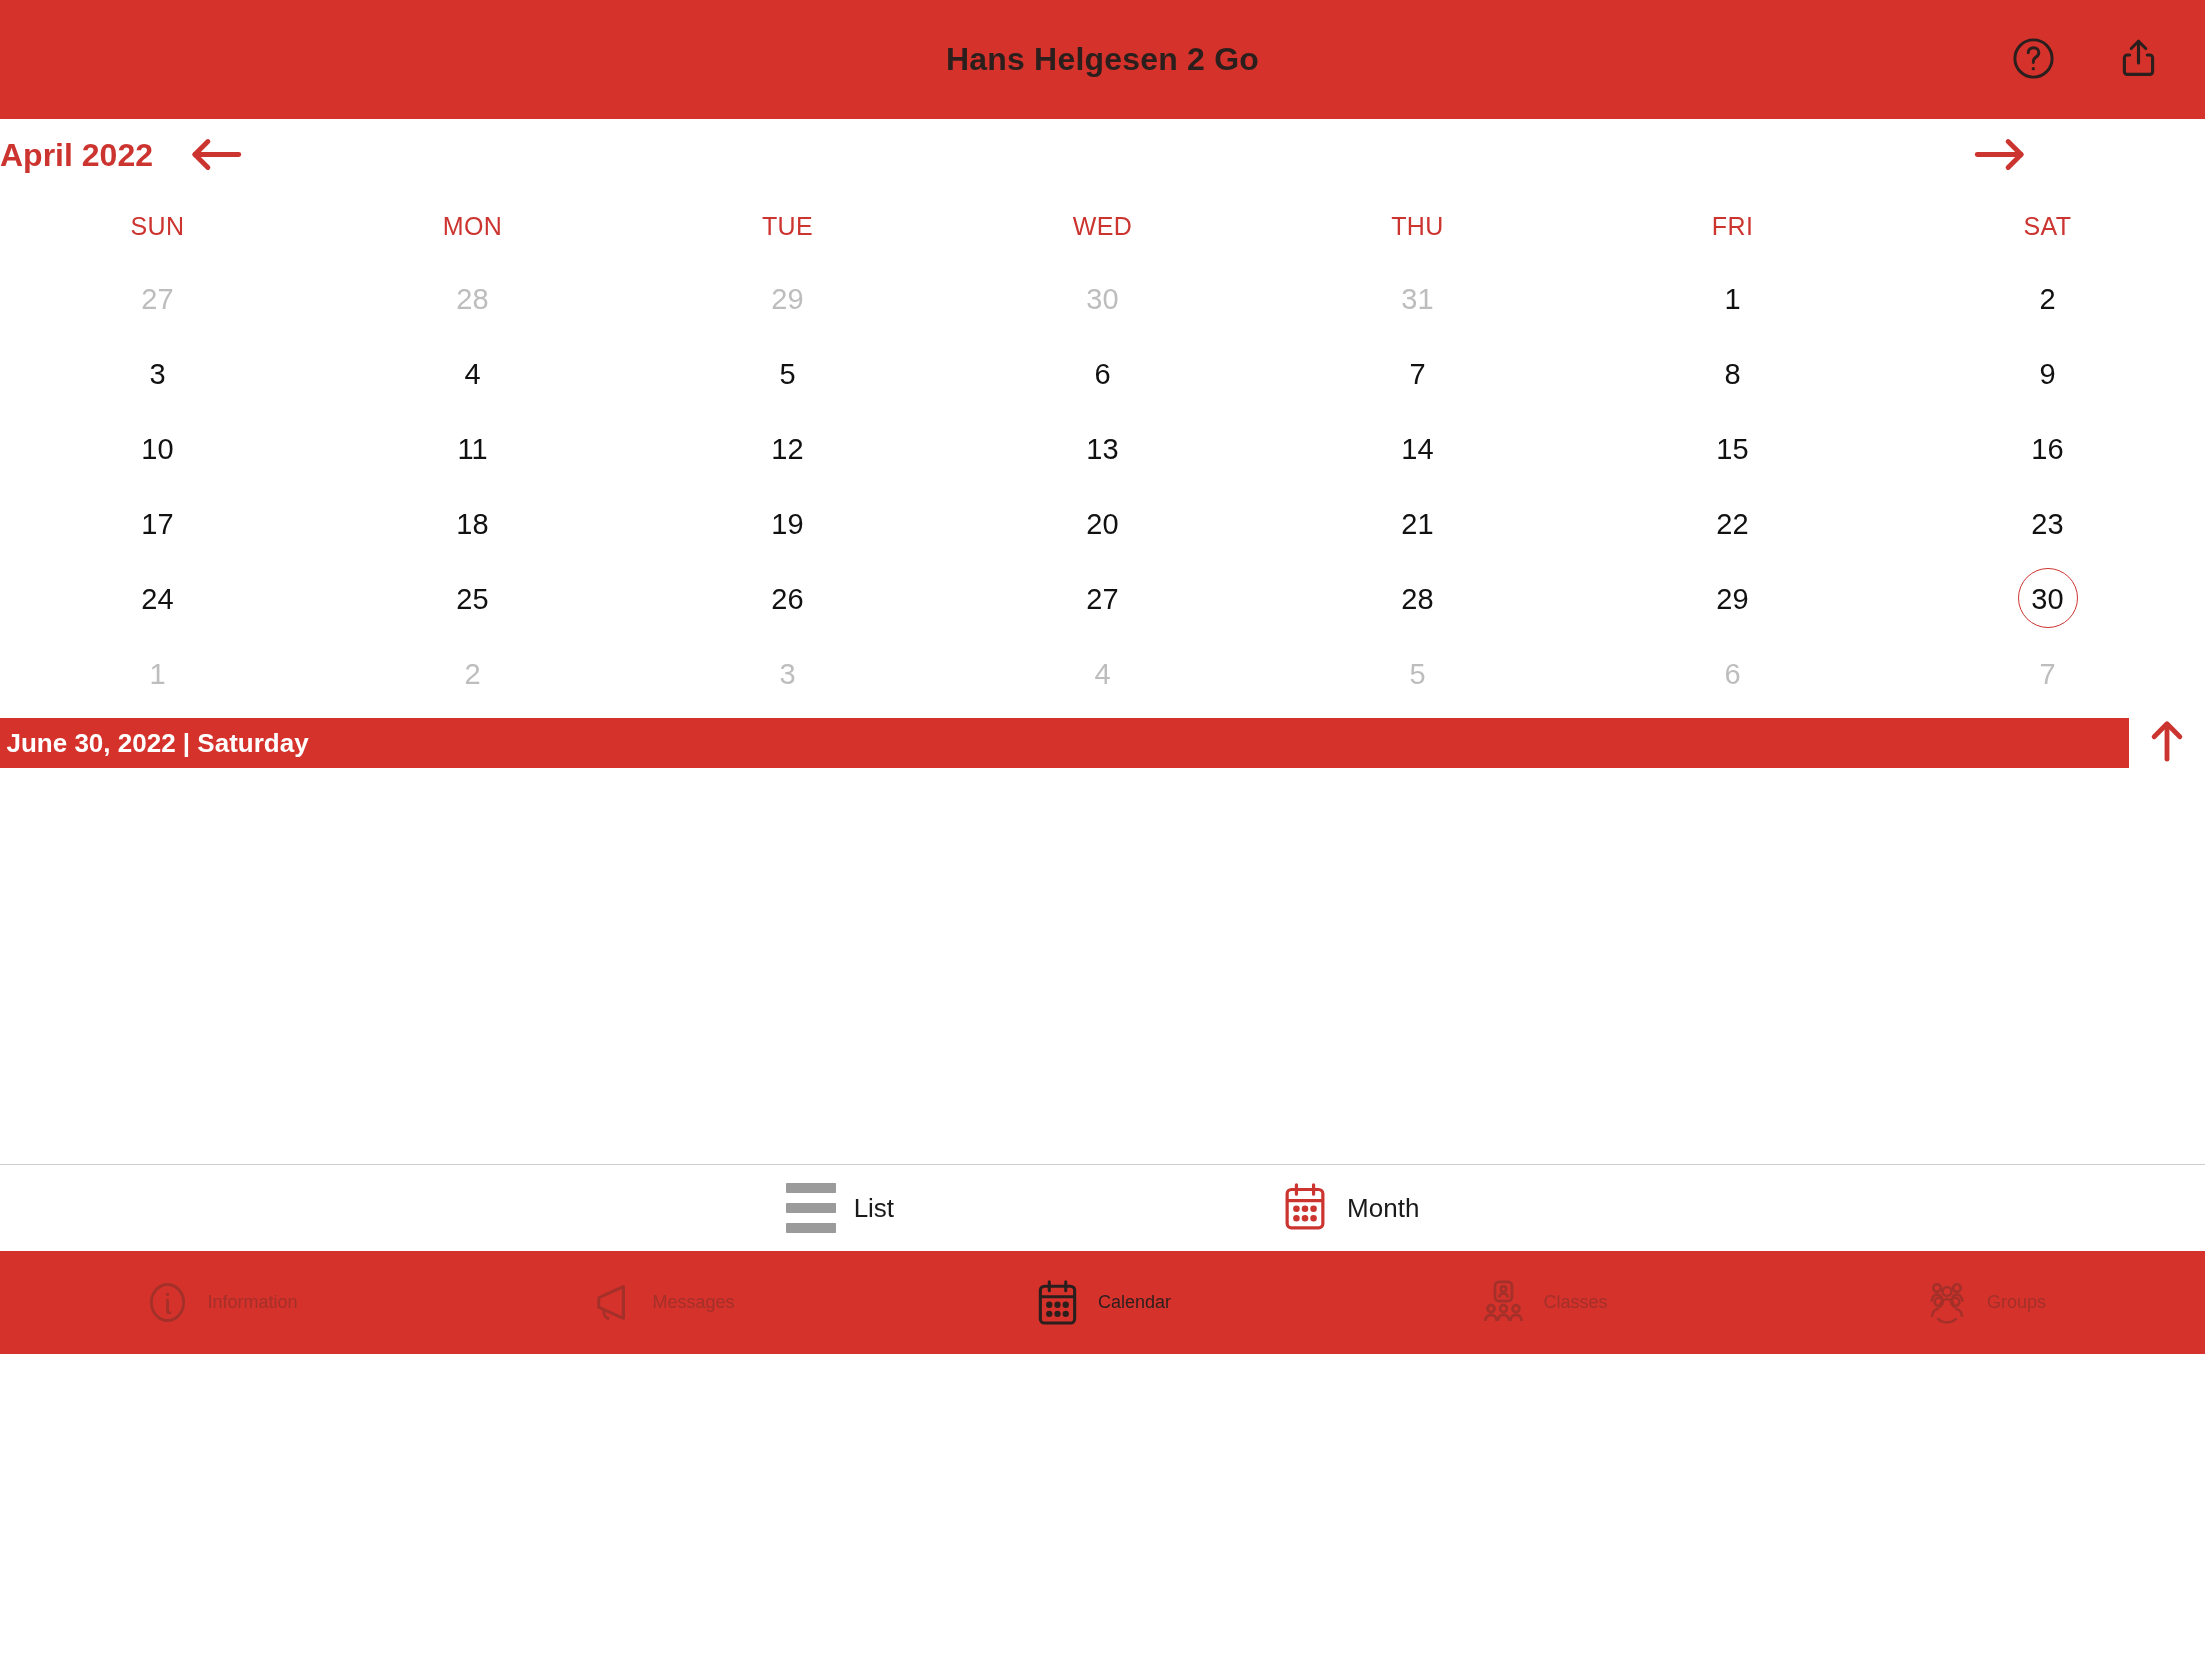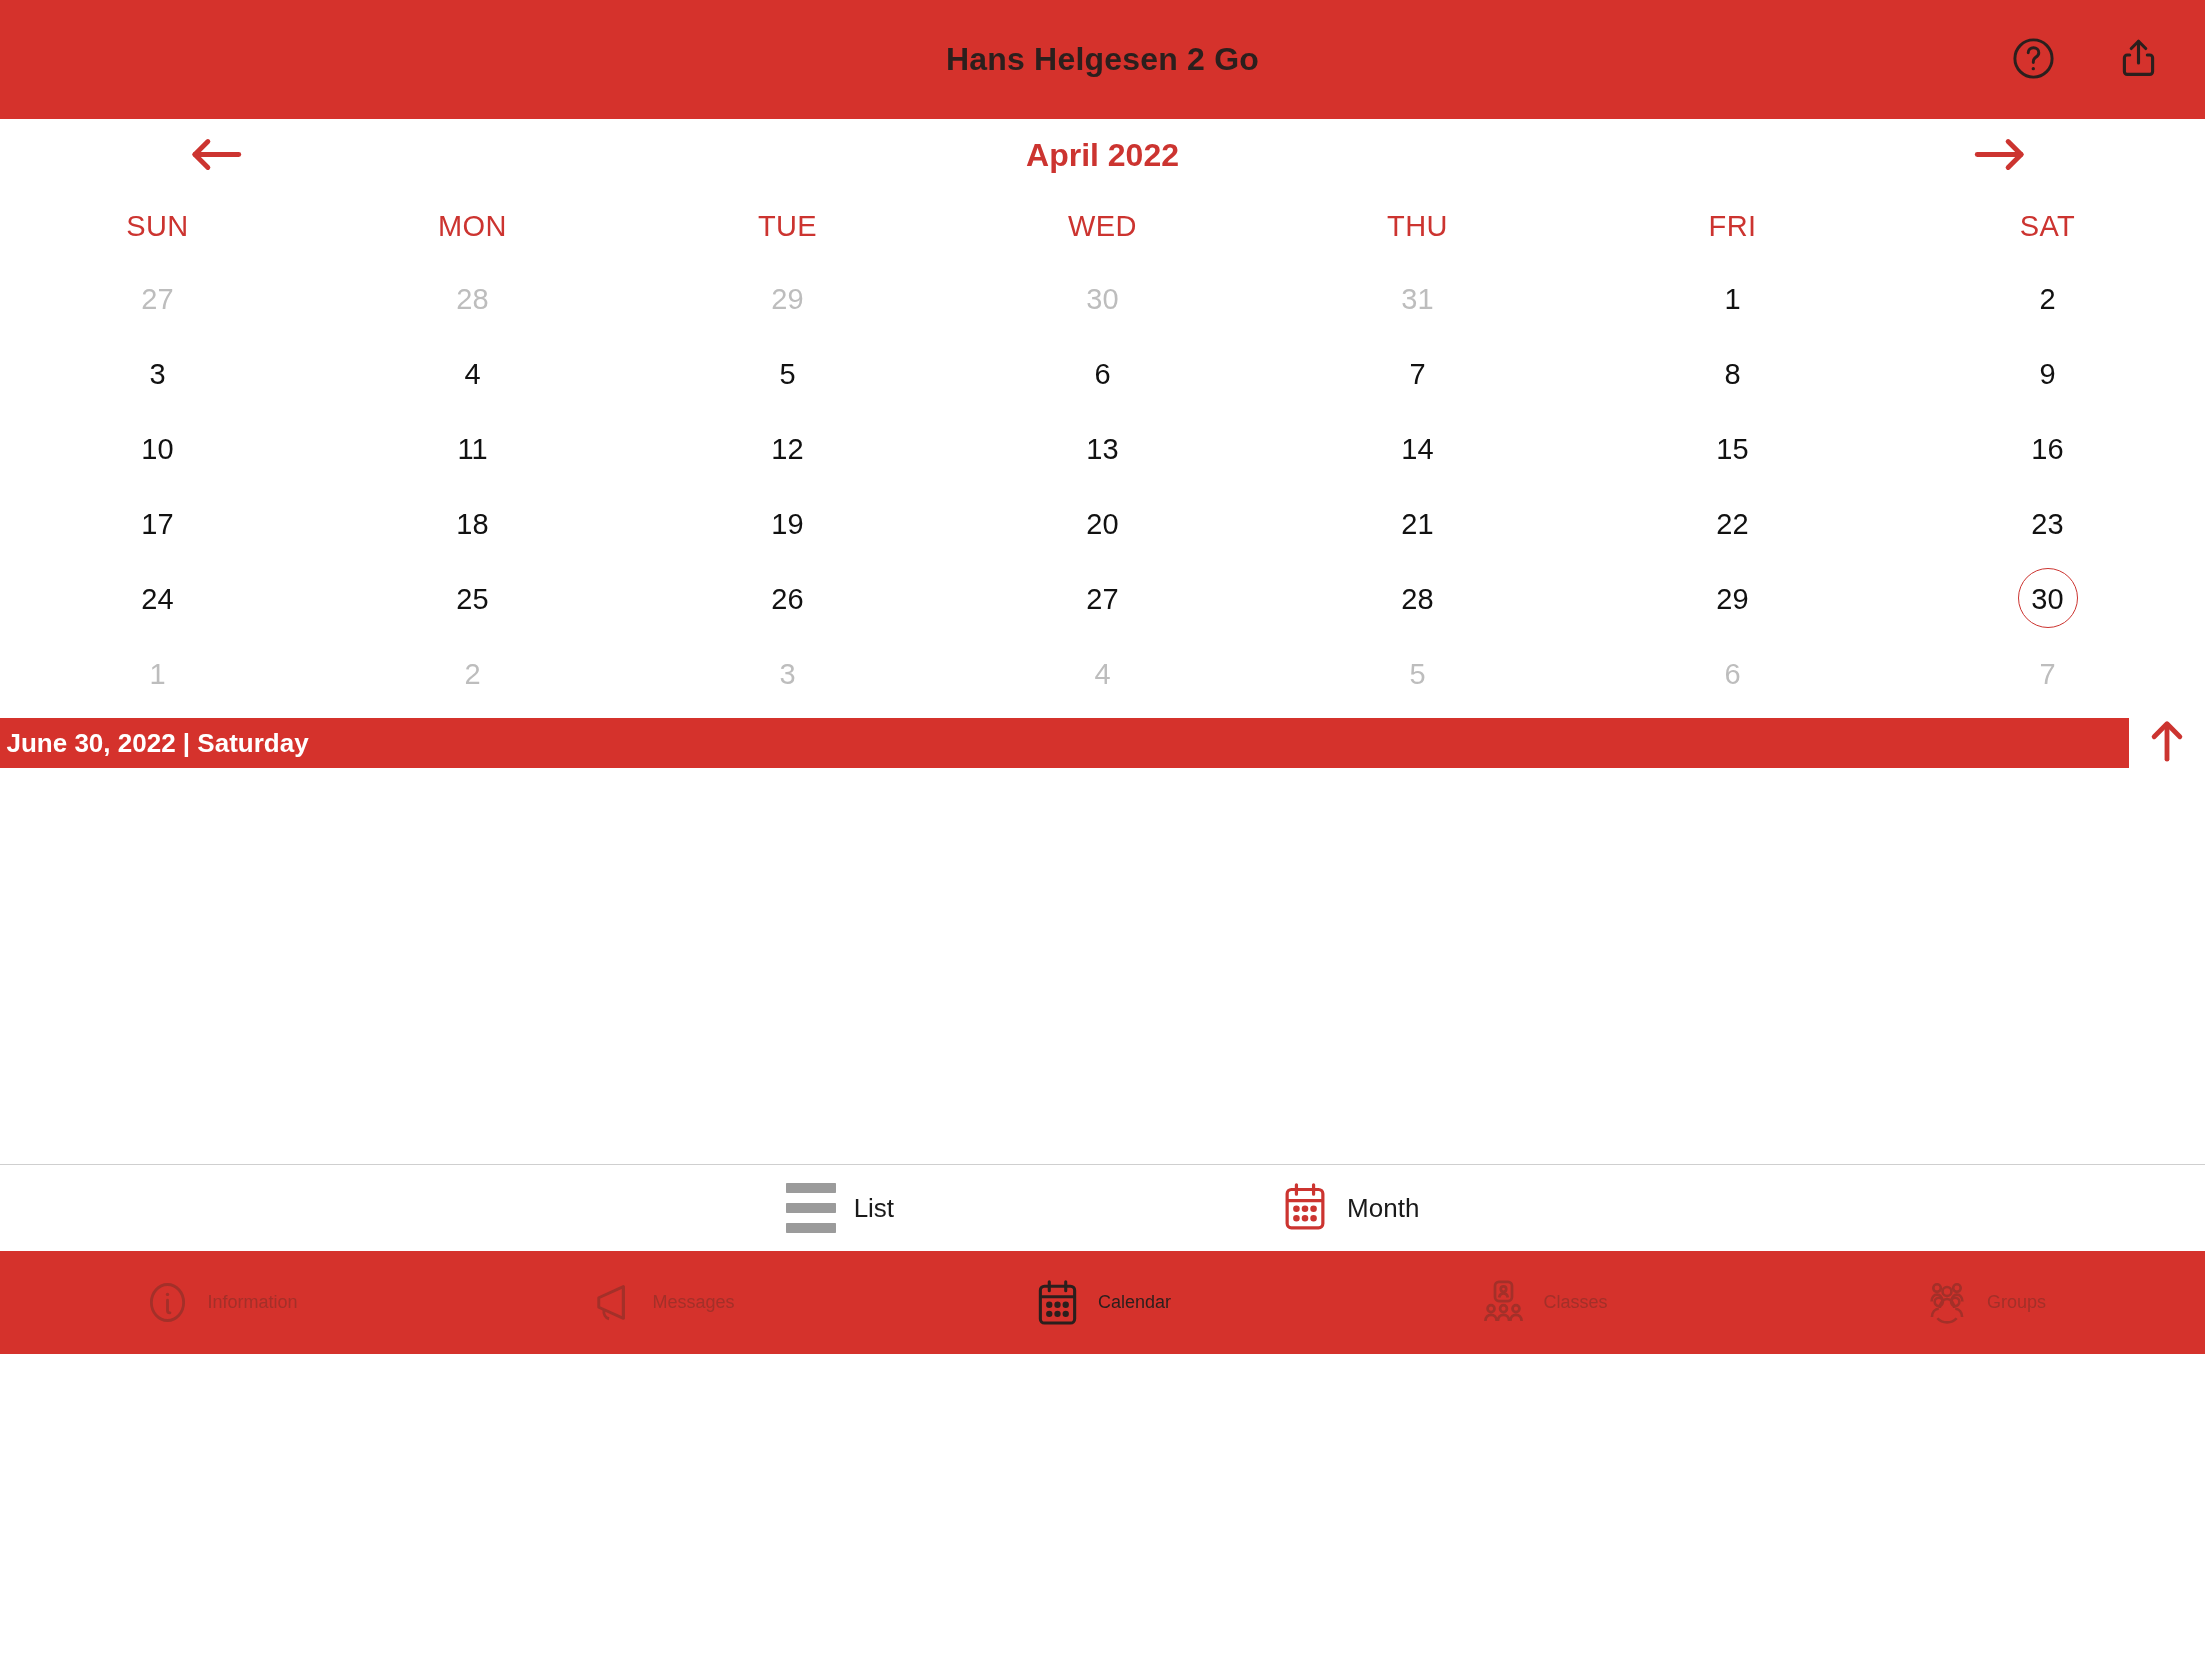--- a/index.html
+++ b/index.html
@@ -53,21 +53,20 @@
     cursor: pointer;
   }
 
   
   .month-nav {
     position: relative;
     height: 73px;
     flex: 0 0 73px;
     display: flex;
     align-items: center;
-    justify-content: center;
   }
   .month-label {
     font-size: 32px;
     font-weight: bold;
     color: #cc3430;
   }
   .nav-arrow {
     position: absolute;
     top: 50%;
     transform: translateY(-50%);
@@ -84,21 +83,21 @@
   
   .weekdays {
     display: grid;
     grid-template-columns: repeat(7, 1fr);
     height: 68px;
     flex: 0 0 68px;
     align-items: center;
   }
   .weekday {
     text-align: center;
-    font-size: 29px;
+    font-size: 25px;
     color: #cc3430;
     letter-spacing: 0.4px;
   }
 
   
   .date-grid {
     display: grid;
     grid-template-columns: repeat(7, 1fr);
     grid-auto-rows: 75px;
     flex: 0 0 auto;

